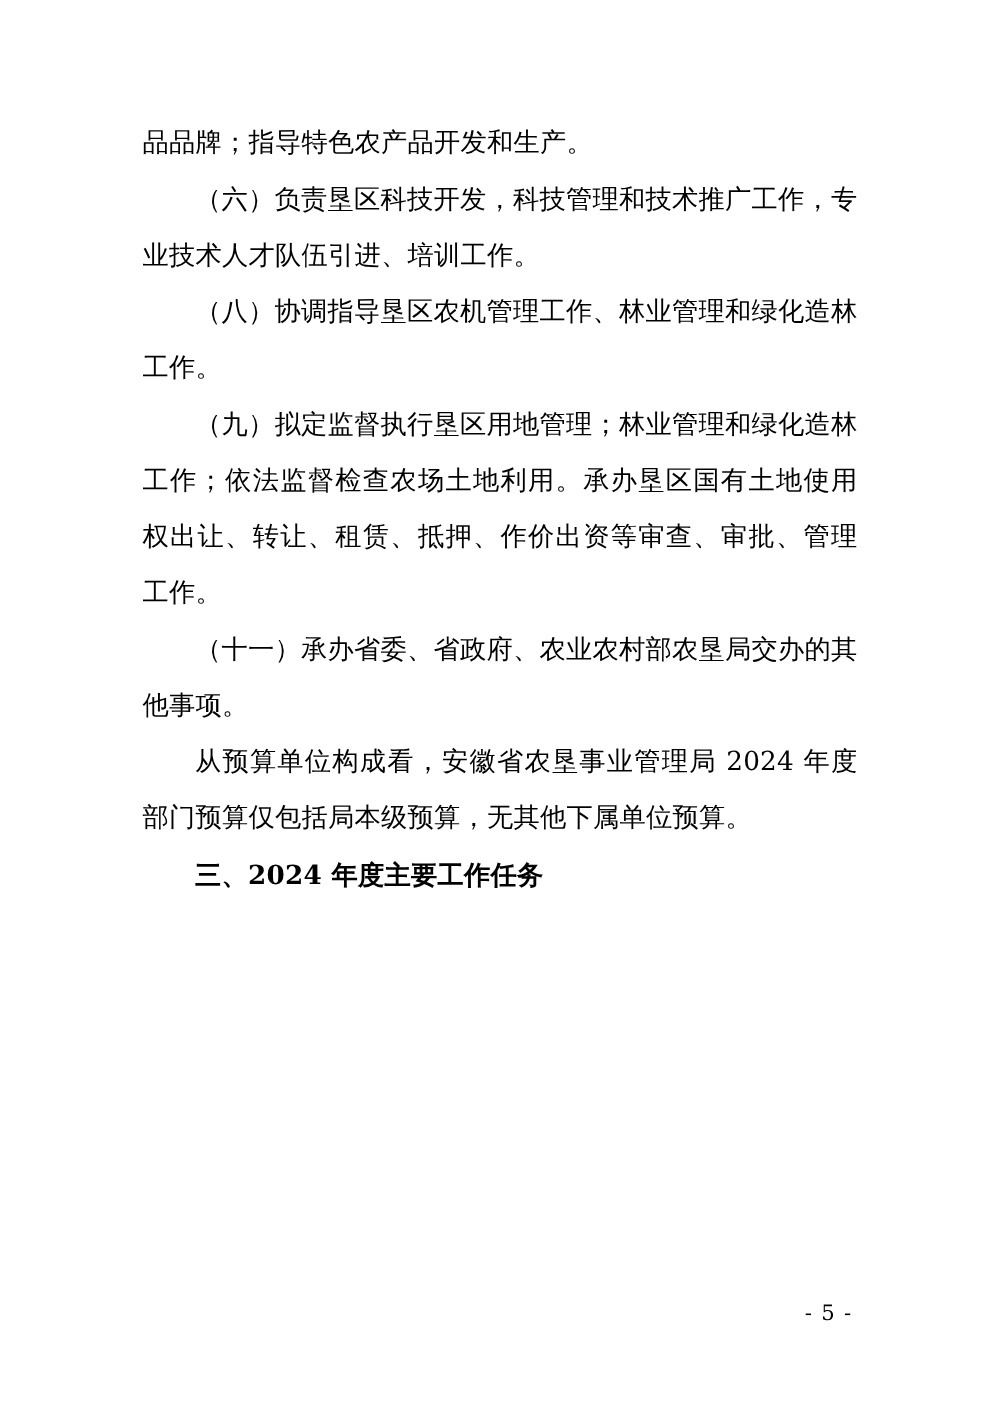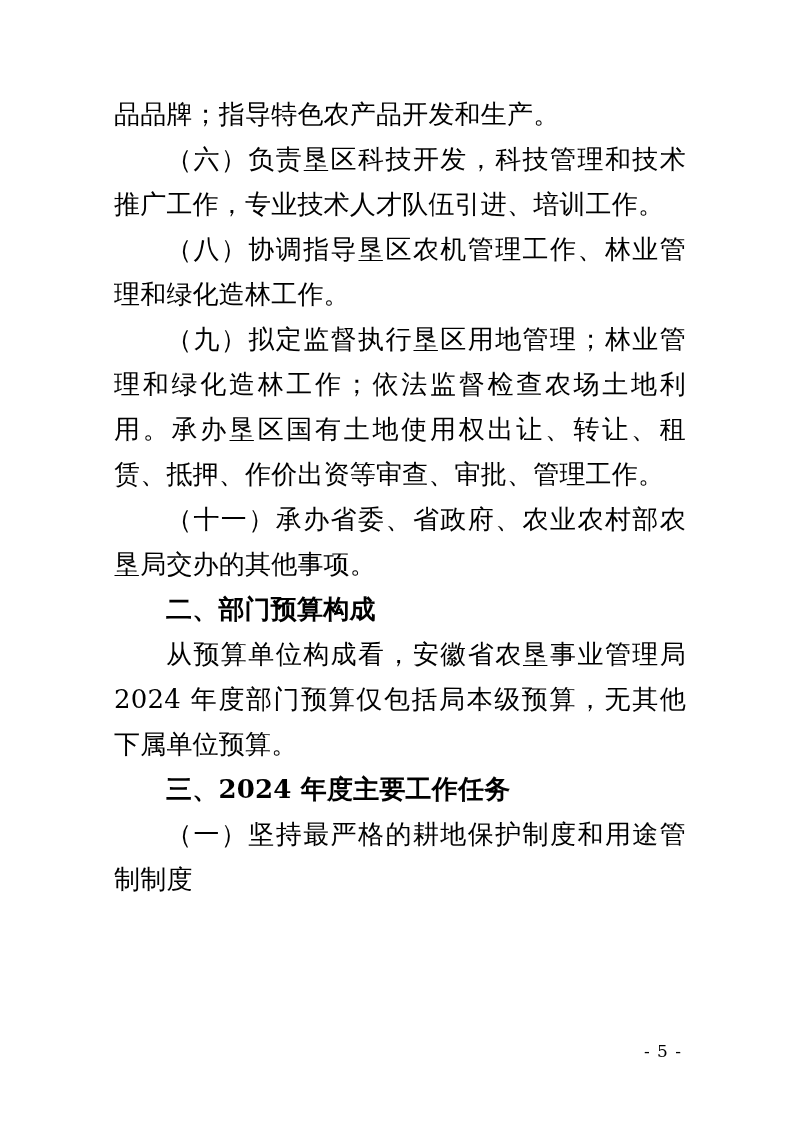--- a/index.html
+++ b/index.html
@@ -18,21 +18,21 @@
   .page {
     position: absolute;
     left: 0;
     top: 0;
     width: 794px;
     height: 1123px;
     box-sizing: border-box;
     padding: 92px 108px 60px 114px;
   }
   .doc-body {
-    font-size: 26px;
+    font-size: 21px;
     line-height: 45px;
   }
   .para {
     margin: 0;
     text-align: justify;
     text-justify: inter-ideograph;
     letter-spacing: 0.2px;
   }
   .indent {
     text-indent: 2em;
@@ -65,25 +65,23 @@
     <p class="para indent">（六）负责垦区科技开发，科技管理和技术推广工作，专业技术人才队伍引进、培训工作。</p>
 
 
     <p class="para indent">（八）协调指导垦区农机管理工作、林业管理和绿化造林工作。</p>
 
     <p class="para indent">（九）拟定监督执行垦区用地管理；林业管理和绿化造林工作；依法监督检查农场土地利用。承办垦区国有土地使用权出让、转让、租赁、抵押、作价出资等审查、审批、管理工作。</p>
 
 
     <p class="para indent">（十一）承办省委、省政府、农业农村部农垦局交办的其他事项。</p>
 
-    <p class="heading">二、部门预算构成</p>
 
     <p class="para indent">从预算单位构成看，安徽省农垦事业管理局 2024 年度部门预算仅包括局本级预算，无其他下属单位预算。</p>
 
     <p class="heading">三、2024 年度主要工作任务</p>
 
-    <p class="para indent">（一）坚持最严格的耕地保护制度和用途管制制度</p>
 
 
   </div>
 
   <div class="page-number">- 5 -</div>
 </div>
 
 </body></html>

